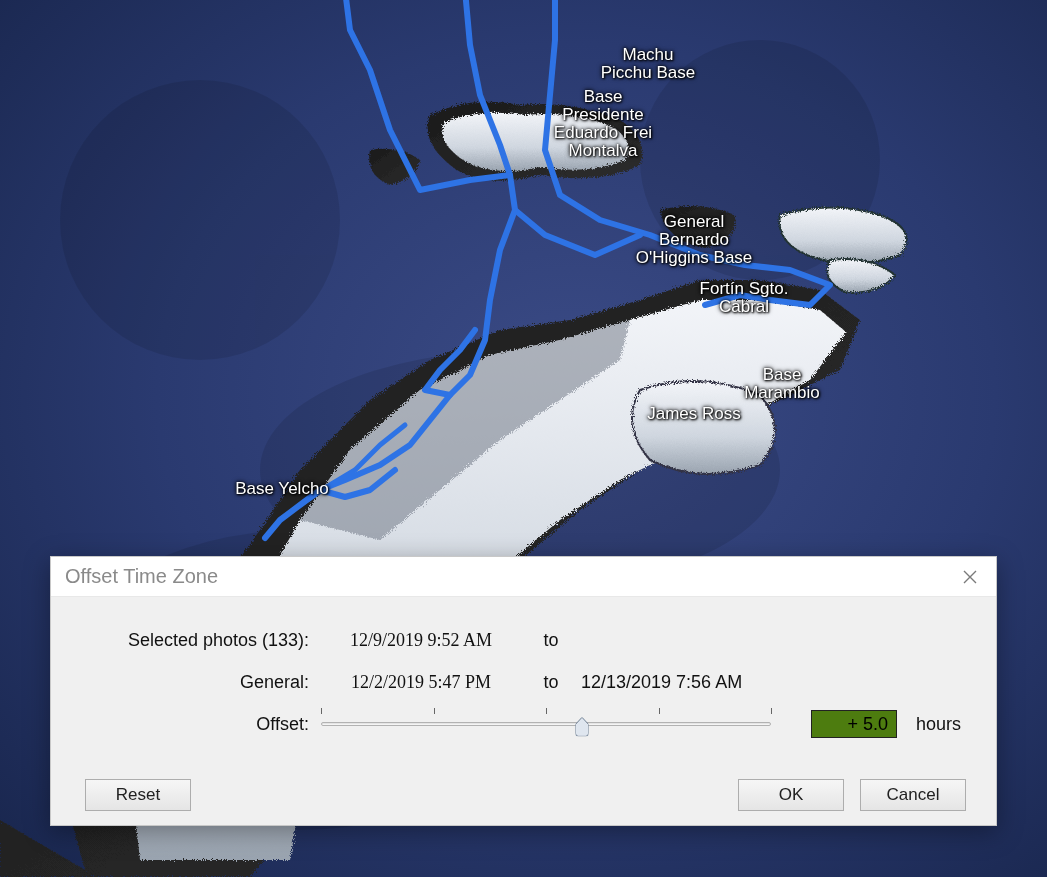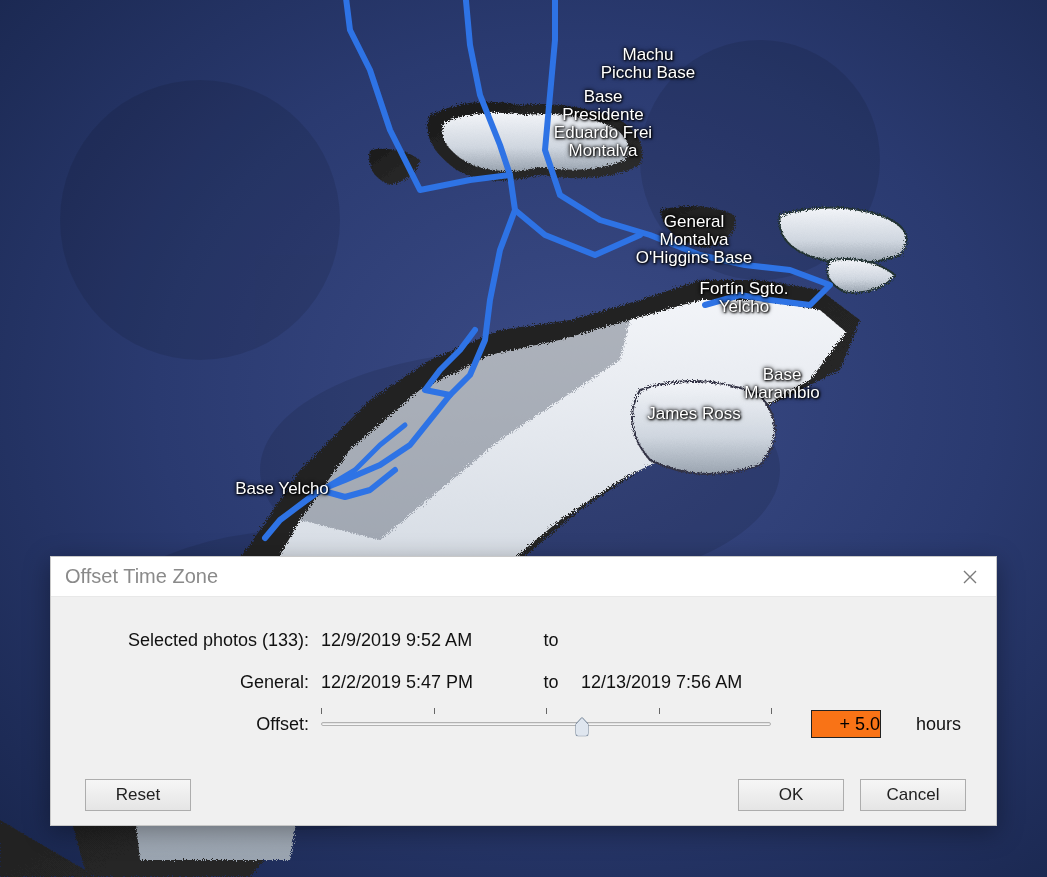--- a/index.html
+++ b/index.html
@@ -65,21 +65,21 @@
     font-size: 18px;
     color: #111;
   }
   .row {
     display: grid;
     grid-template-columns: 240px 200px 60px 220px 1fr 95px 60px;
     align-items: center;
     height: 42px;
   }
   .row .lbl { text-align: right; padding-right: 12px; }
-  .row .col-start { text-align: left; }
+  .row .col-start { text-align: center; font-family: Liberation Serif, serif; }
   .row .col-to { text-align: center; }
   .row .col-end { text-align: left; }
   .slider-row {
     display: grid;
     grid-template-columns: 240px 470px 1fr 95px 60px;
     align-items: center;
     height: 42px;
   }
   .slider-row .lbl { text-align: right; padding-right: 12px; }
   .slider {
@@ -105,25 +105,25 @@
     width: 1px; height: 6px;
     background: #666;
   }
   .slider-thumb {
     position: absolute;
     top: 50%;
     transform: translate(-50%, -35%);
     width: 13px; height: 19px;
   }
   .offset-input {
-    width: 70px; height: 28px;
+    width: 86px; height: 28px;
     border: 1px solid #222;
-    background: #f97316;
+    background: #4d7c0f;
     text-align: right;
-    padding: 2px 0;
+    padding: 2px 8px;
     font-size: 18px;
     font-family: inherit;
   }
   .hours-lbl { padding-left: 10px; }
   .button-row {
     position: absolute;
     left: 4px; right: 0; bottom: 14px;
     padding: 0 30px;
     display: flex;
     align-items: center;
@@ -228,24 +228,24 @@
   </svg>
 
   <div id="map-labels">
       <div class="map-label" style="left: 648px; top: 64px;">Machu
 Picchu Base</div>
       <div class="map-label" style="left: 603px; top: 124px;">Base
 Presidente
 Eduardo Frei
 Montalva</div>
       <div class="map-label" style="left: 694px; top: 240px;">General
-Montalva
+Bernardo
 O'Higgins Base</div>
       <div class="map-label" style="left: 744px; top: 298px;">Fortín Sgto.
-Yelcho</div>
+Cabral</div>
       <div class="map-label" style="left: 782px; top: 384px;">Base
 Marambio</div>
       <div class="map-label" style="left: 694px; top: 414px;">James Ross</div>
       <div class="map-label" style="left: 282px; top: 489px;">Base Yelcho</div>
     </div>
 
   <div class="dialog">
     <div class="titlebar">
       <span class="title">Offset Time Zone</span>
       <div class="close">

